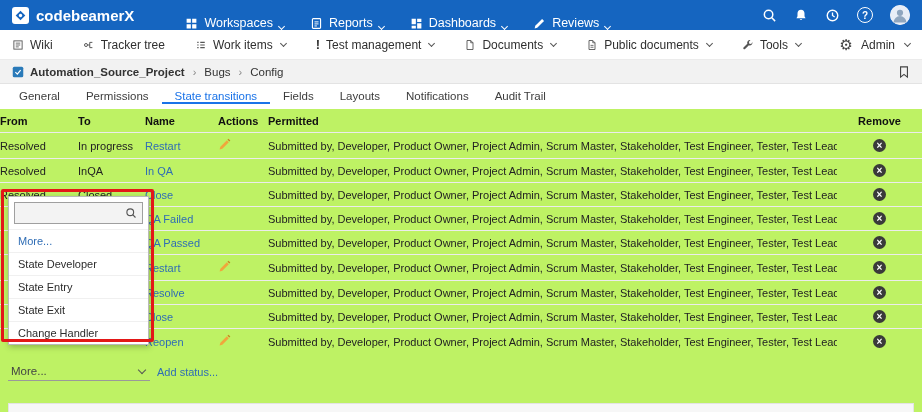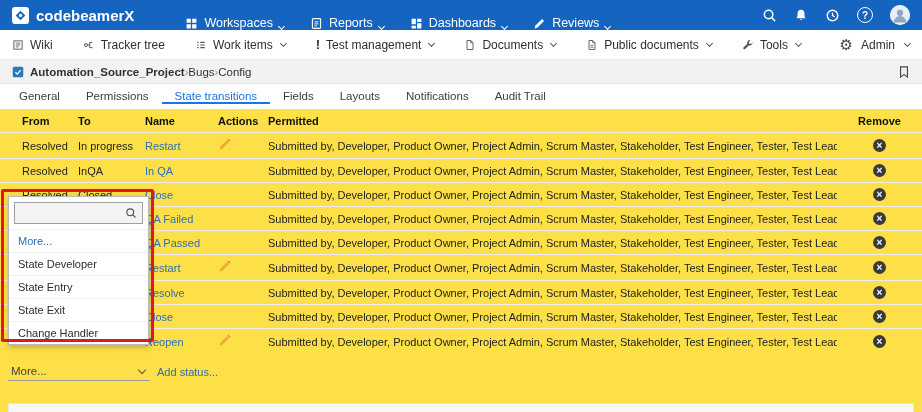--- a/index.html
+++ b/index.html
@@ -1,18 +1,18 @@
 <!DOCTYPE html>
 <html><head>
 <meta charset="utf-8">
 <style>
   * { margin:0; padding:0; box-sizing:border-box; }
   html,body { width:922px; height:412px; }
   body { font-family:"Liberation Sans","DejaVu Sans",sans-serif; background:#fff; color:#222; }
-  .page { position:relative; width:922px; height:412px; overflow:hidden; background:#fde047; }
+  .page { position:relative; width:922px; height:412px; overflow:hidden; background:#bef264; }
 
   
   .topbar { height:30px; background:#1565c0; display:flex; align-items:center; padding:0 12px; color:#fff; }
   .logo { display:flex; align-items:center; gap:7px; font-size:15px; font-weight:bold; margin-right:38px; cursor:pointer; }
   .logo-mark { width:17px; height:17px; background:#fff; border-radius:3px; display:flex; align-items:center; justify-content:center; }
   .topnav { display:flex; align-items:center; height:100%; }
   .topnav-item { display:flex; align-items:flex-end; gap:6px; padding:0 13px; font-size:12.5px; height:100%; cursor:pointer; }
   .chev { width:5px; height:5px; border-right:1.4px solid; border-bottom:1.4px solid; transform:rotate(45deg); display:inline-block; position:relative; top:-1px; }
   .topbar-right { margin-left:auto; display:flex; align-items:center; gap:17px; }
   .tb-icon { display:flex; align-items:center; cursor:pointer; }
@@ -21,36 +21,36 @@
 
   
   .toolbar { height:30px; display:flex; align-items:center; padding:0 12px; border-bottom:1px solid #ebebeb; font-size:12px; color:#2f2f2f; background:#fff; }
   .toolbar-item { display:flex; align-items:center; gap:6px; margin-right:30px; cursor:pointer; white-space:nowrap; }
   .toolbar-item .chev, .toolbar-right .chev { color:#555; margin-left:2px; }
   .excl { font-weight:bold; color:#333; font-size:13px; }
   .toolbar-right { margin-left:auto; display:flex; align-items:center; gap:8px; cursor:pointer; }
   .gear-glyph { font-size:15px; color:#444; }
 
   
-  .breadcrumb { height:24px; background:#f2f2f2; border-bottom:1px solid #e3e3e3; display:flex; align-items:center; padding:0 12px; font-size:11.5px; color:#333; gap:0; }
+  .breadcrumb { height:24px; background:#f2f2f2; border-bottom:1px solid #e3e3e3; display:flex; align-items:center; padding:0 12px; font-size:11.5px; color:#333; gap:8px; }
   .crumb-first { font-weight:bold; display:flex; align-items:center; gap:6px; cursor:pointer; }
   .crumb { cursor:pointer; }
   .crumb-sep { color:#888; font-size:11px; }
   .bookmark { margin-left:auto; display:flex; cursor:pointer; }
 
   
   .tabs { display:flex; align-items:center; padding:0 6px; height:25px; background:#fff; }
   .tab { display:flex; align-items:center; padding:0 13px; font-size:11.5px; color:#3d3d3d; cursor:pointer; border-bottom:2px solid transparent; }
   .tab.active { color:#1a73e8; border-bottom-color:#1a73e8; }
 
   
   table { width:100%; border-collapse:collapse; table-layout:fixed; }
   th { text-align:left; font-size:11px; padding:6px 4px 5px; color:#111; }
   td { font-size:11px; padding:5px 4px; border-top:1px solid #ececec; color:#222; vertical-align:middle; }
-  .col-from { width:74px; padding-left:22px; }
+  .col-from { width:74px; padding-left:0; }
   .col-to { width:67px; }
   .col-name { width:73px; }
   .col-actions { width:50px; }
   .col-remove { width:85px; text-align:center; }
   .col-permitted { white-space:nowrap; overflow:hidden; }
   td.col-permitted { font-size:11px; }
   .name-link { color:#2f6db5; text-decoration:none; cursor:pointer; }
   .remove-icon { display:inline-block; width:13px; height:13px; border-radius:50%; background:#3a3a3a; color:#fff; font-size:10px; line-height:13px; text-align:center; font-weight:bold; cursor:pointer; }
   .pencil { display:inline-flex; cursor:pointer; }
 

